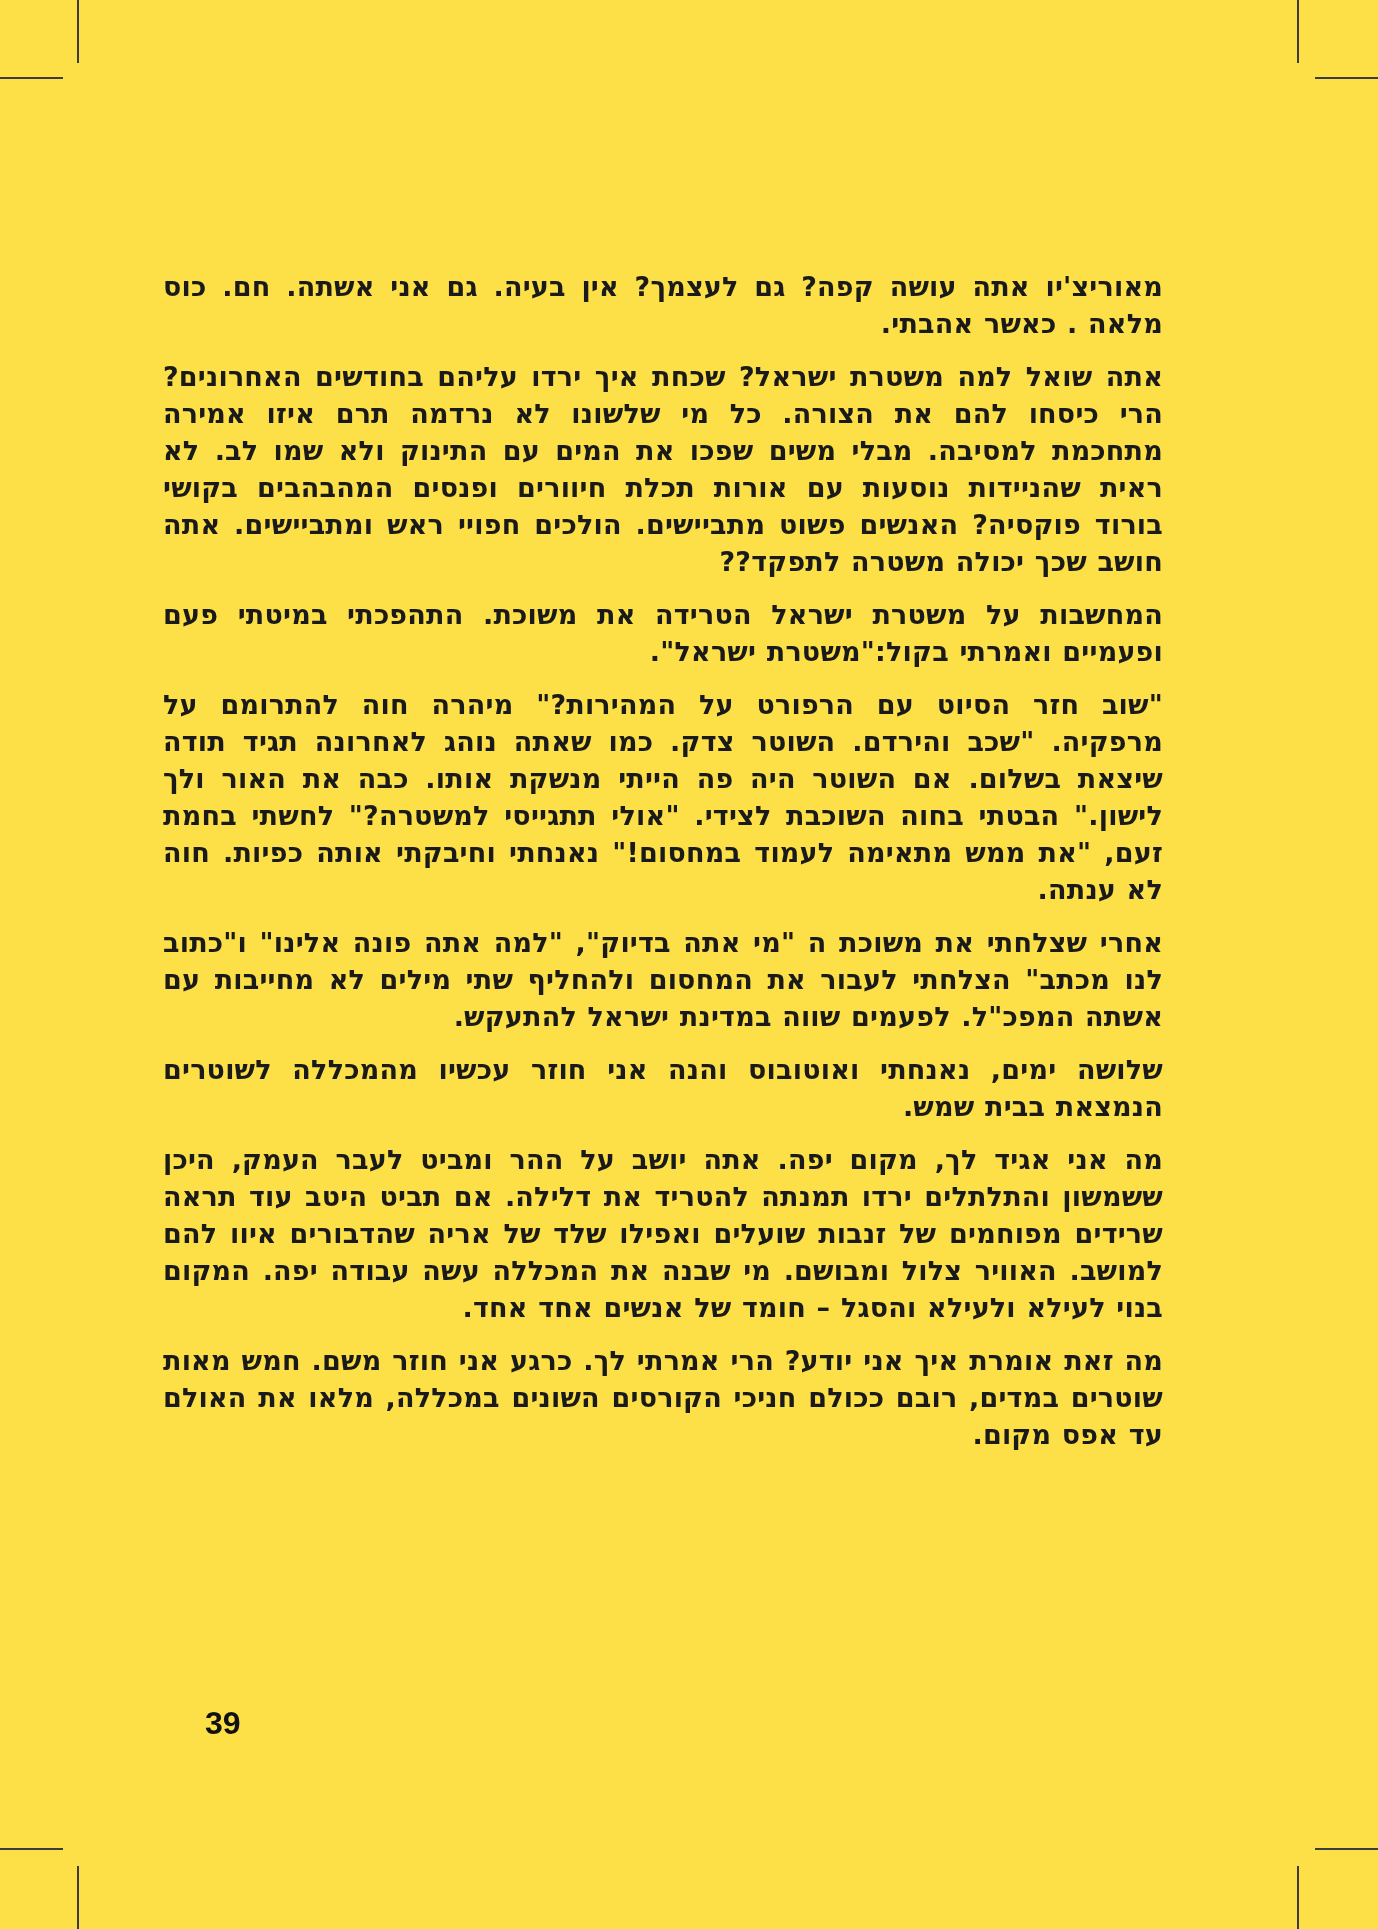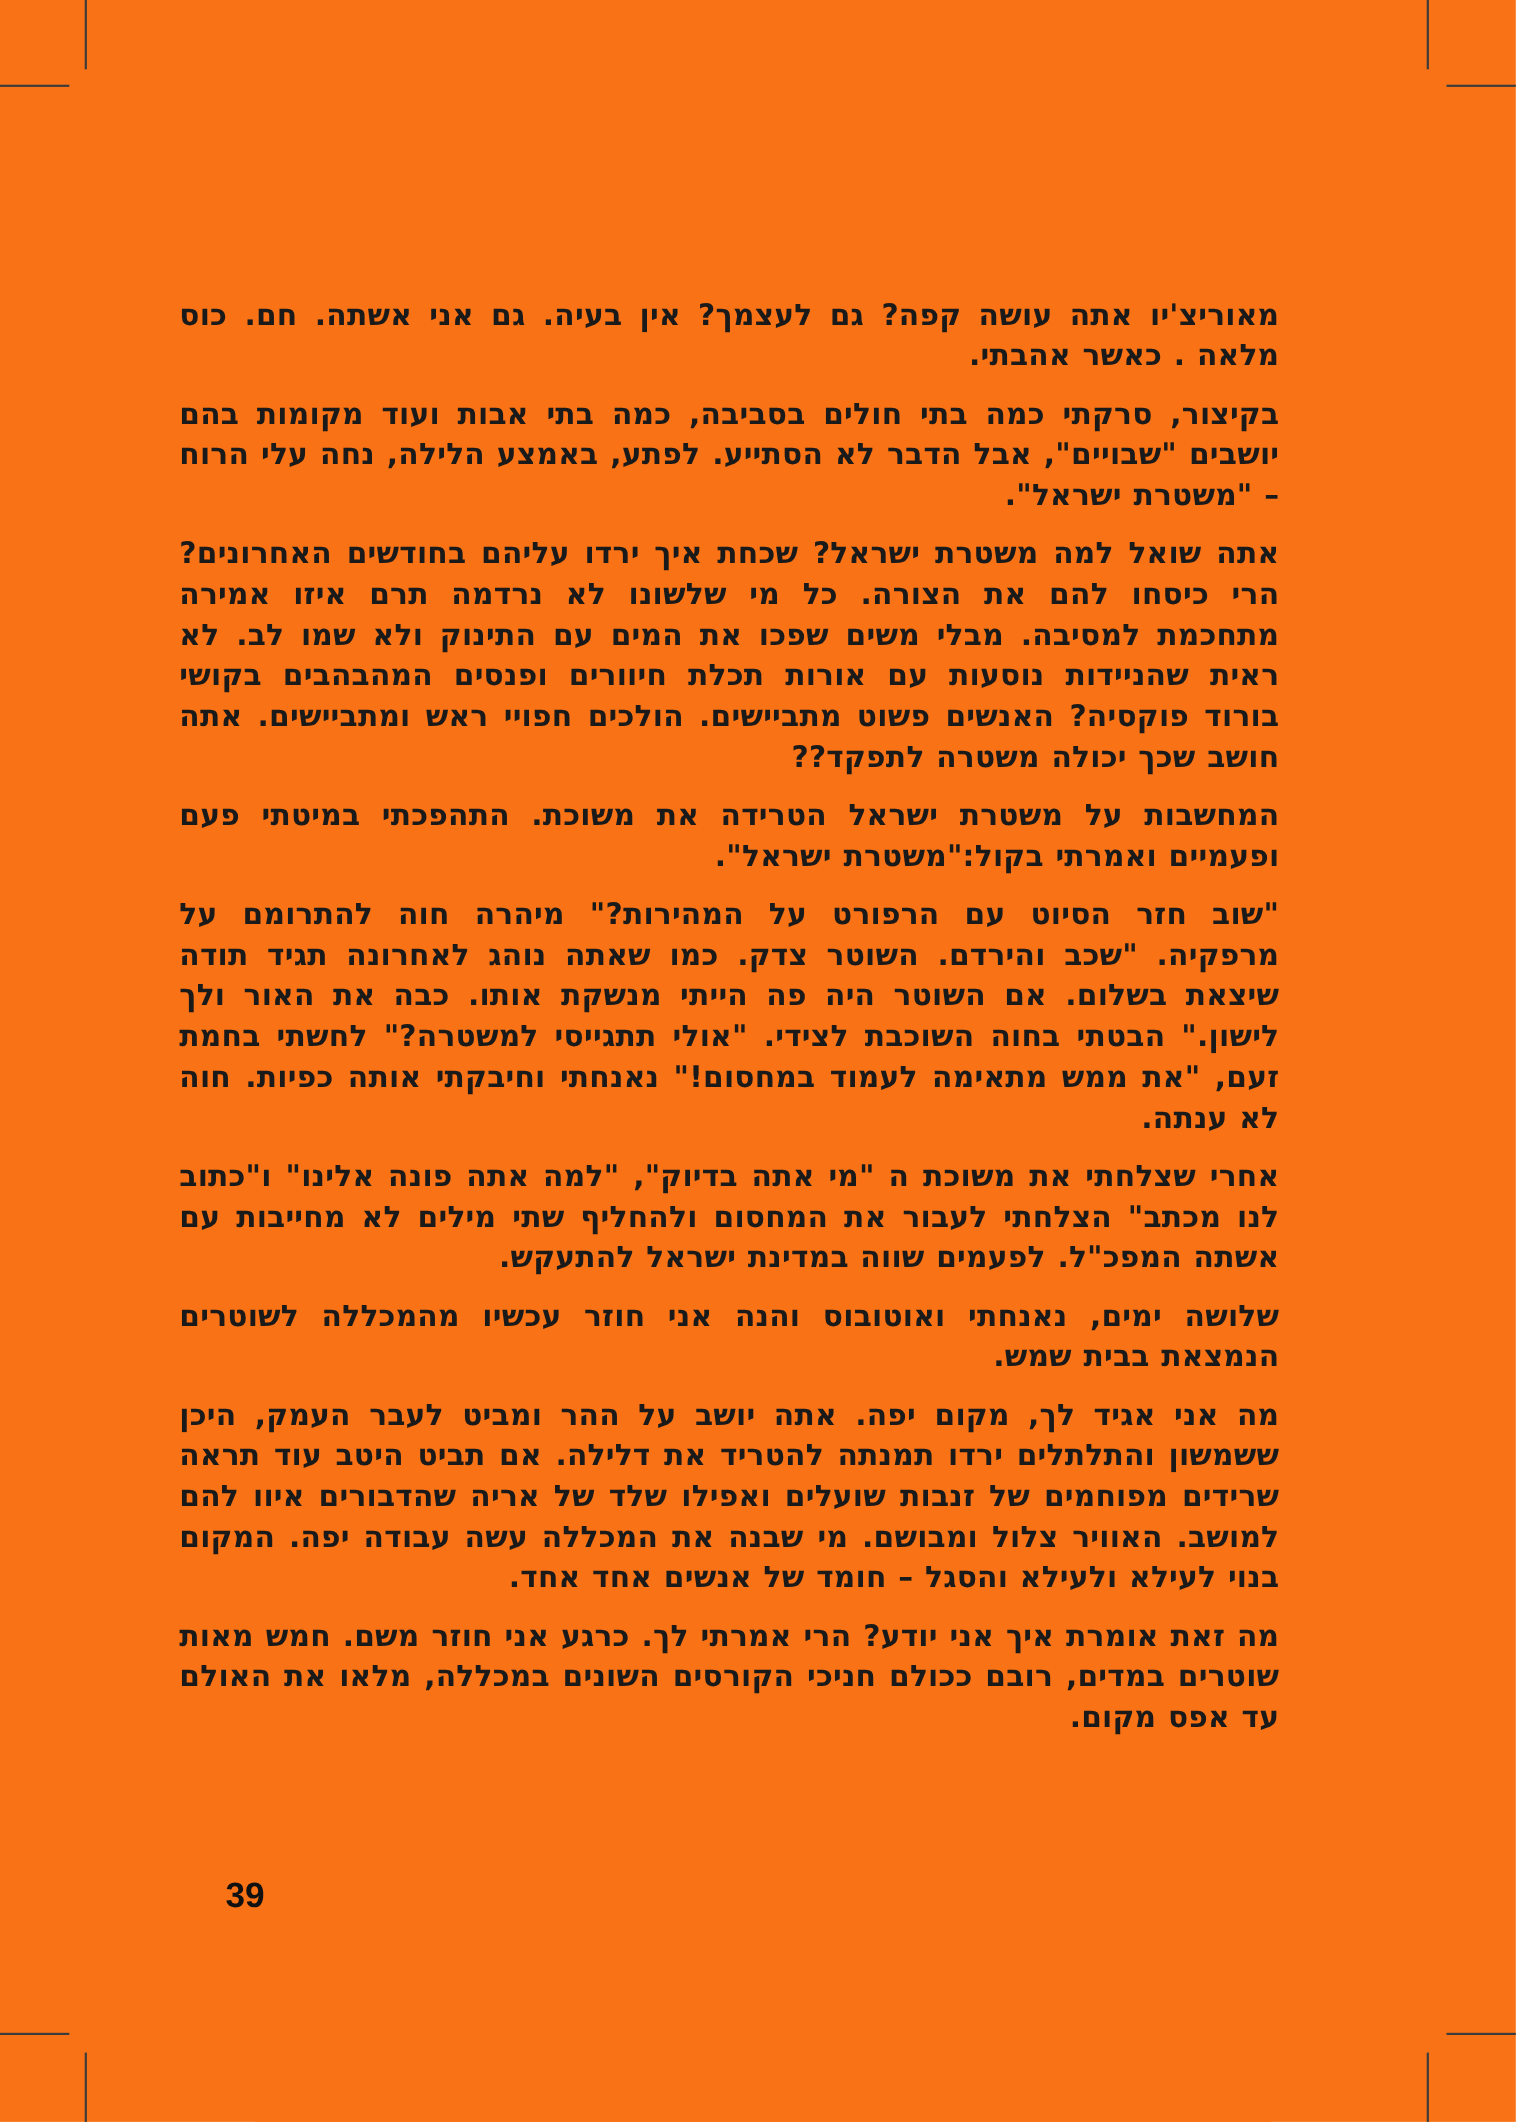--- a/index.html
+++ b/index.html
@@ -11,21 +11,21 @@
     width: 1378px;
     height: 1929px;
     position: relative;
     font-family: "DejaVu Sans", sans-serif;
     color: #1a1a1a;
     overflow: hidden;
   }
   .sheet {
     position: absolute;
     inset: 0;
-    background: #f97316;
+    background: #fde047;
   }
   
   .cm {
     position: absolute;
     background: #3c3c3c;
   }
   .cm.v { width: 2px; height: 63px; }
   .cm.h { width: 63px; height: 2px; }
   .cm-tl-v { left: 77px; top: 0; }
   .cm-tl-h { left: 0;  top: 77px; }
@@ -71,21 +71,20 @@
   <div class="cm h cm-tl-h"></div>
   <div class="cm v cm-tr-v"></div>
   <div class="cm h cm-tr-h"></div>
   <div class="cm h cm-bl-h"></div>
   <div class="cm v cm-bl-v"></div>
   <div class="cm h cm-br-h"></div>
   <div class="cm v cm-br-v"></div>
 
   <main class="text-block" dir="rtl" lang="he">
     <p class="para">מאוריצ'יו אתה עושה קפה? גם לעצמך? אין בעיה. גם אני אשתה. חם. כוס מלאה . כאשר אהבתי.</p>
-    <p class="para">בקיצור, סרקתי כמה בתי חולים בסביבה, כמה בתי אבות ועוד מקומות בהם יושבים "שבויים", אבל הדבר לא הסתייע. לפתע, באמצע הלילה, נחה עלי הרוח – "משטרת ישראל".</p>
     <p class="para">אתה שואל למה משטרת ישראל? שכחת איך ירדו עליהם בחודשים האחרונים? הרי כיסחו להם את הצורה. כל מי שלשונו לא נרדמה תרם איזו אמירה מתחכמת למסיבה. מבלי משים שפכו את המים עם התינוק ולא שמו לב. לא ראית שהניידות נוסעות עם אורות תכלת חיוורים ופנסים המהבהבים בקושי בורוד פוקסיה? האנשים פשוט מתביישים. הולכים חפויי ראש ומתביישים. אתה חושב שכך יכולה משטרה לתפקד??</p>
     <p class="para">המחשבות על משטרת ישראל הטרידה את משוכת. התהפכתי במיטתי פעם ופעמיים ואמרתי בקול:"משטרת ישראל".</p>
     <p class="para">"שוב חזר הסיוט עם הרפורט על המהירות?" מיהרה חוה להתרומם על מרפקיה. "שכב והירדם. השוטר צדק. כמו שאתה נוהג לאחרונה תגיד תודה שיצאת בשלום. אם השוטר היה פה הייתי מנשקת אותו. כבה את האור ולך לישון." הבטתי בחוה השוכבת לצידי. "אולי תתגייסי למשטרה?" לחשתי בחמת זעם, "את ממש מתאימה לעמוד במחסום!" נאנחתי וחיבקתי אותה כפיות. חוה לא ענתה.</p>
     <p class="para">אחרי שצלחתי את משוכת ה "מי אתה בדיוק", "למה אתה פונה אלינו" ו"כתוב לנו מכתב" הצלחתי לעבור את המחסום ולהחליף שתי מילים לא מחייבות עם אשתה המפכ"ל. לפעמים שווה במדינת ישראל להתעקש.</p>
     <p class="para">שלושה ימים, נאנחתי ואוטובוס והנה אני חוזר עכשיו מהמכללה לשוטרים הנמצאת בבית שמש.</p>
     <p class="para">מה אני אגיד לך, מקום יפה. אתה יושב על ההר ומביט לעבר העמק, היכן ששמשון והתלתלים ירדו תמנתה להטריד את דלילה. אם תביט היטב עוד תראה שרידים מפוחמים של זנבות שועלים ואפילו שלד של אריה שהדבורים איוו להם למושב. האוויר צלול ומבושם. מי שבנה את המכללה עשה עבודה יפה. המקום בנוי לעילא ולעילא והסגל – חומד של אנשים אחד אחד.</p>
     <p class="para">מה זאת אומרת איך אני יודע? הרי אמרתי לך. כרגע אני חוזר משם. חמש מאות שוטרים במדים, רובם ככולם חניכי הקורסים השונים במכללה, מלאו את האולם עד אפס מקום.</p>
   </main>
 
   <div class="page-number">39</div>

